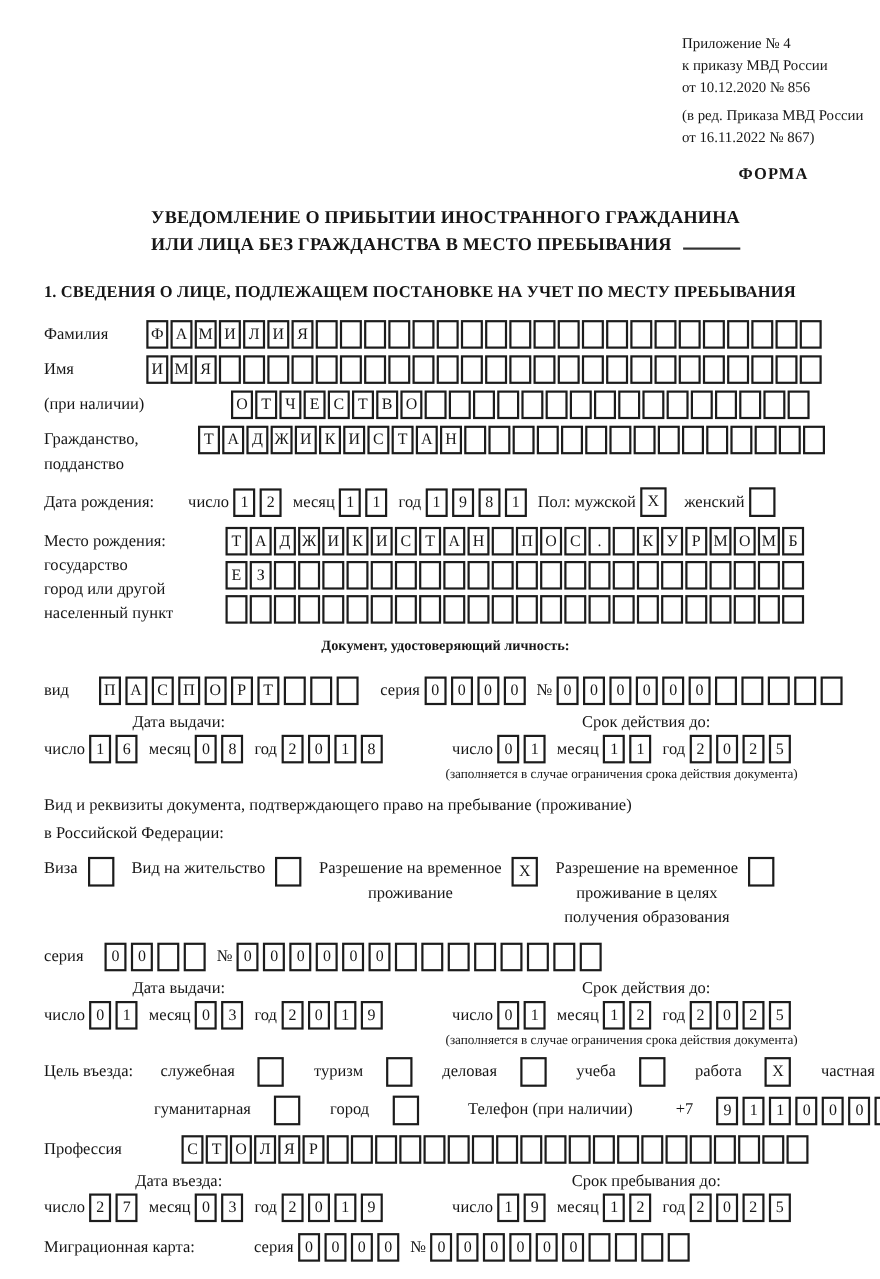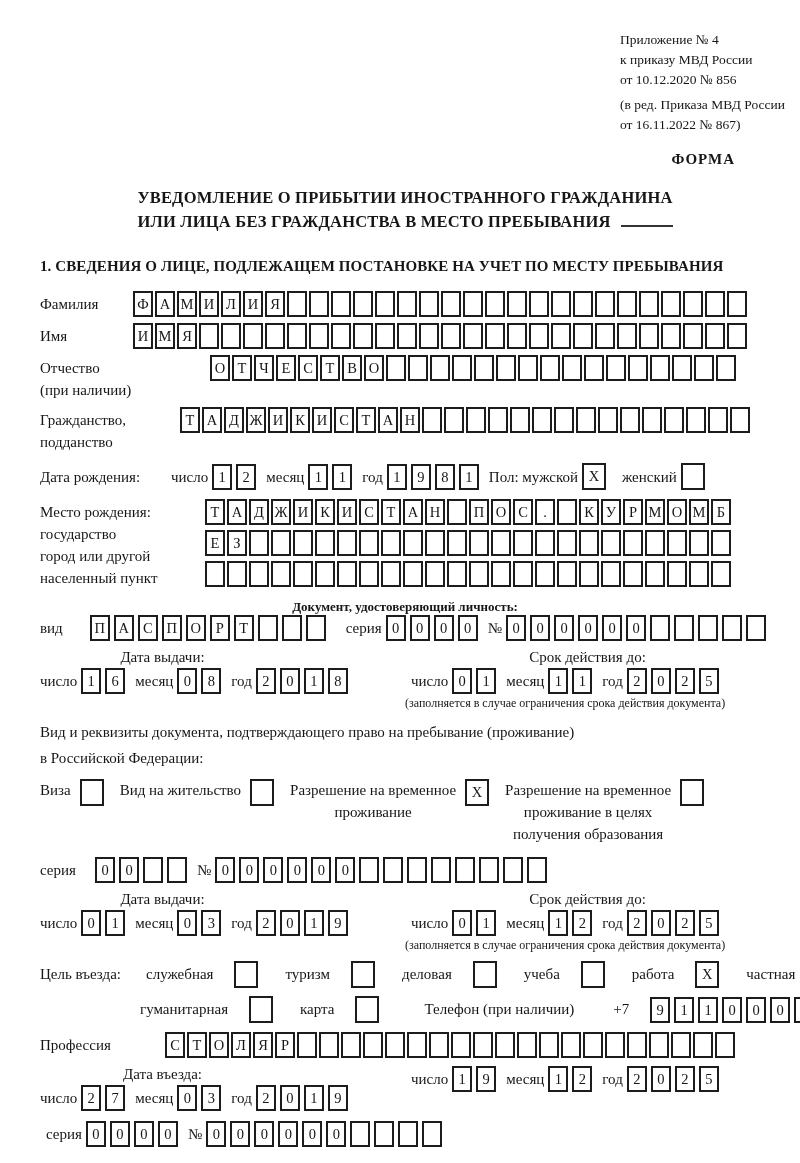--- a/index.html
+++ b/index.html
@@ -86,21 +86,20 @@
     <span class="boxes"><span class="cell">Ф</span><span class="cell">А</span><span class="cell">М</span><span class="cell">И</span><span class="cell">Л</span><span class="cell">И</span><span class="cell">Я</span><span class="cell"></span><span class="cell"></span><span class="cell"></span><span class="cell"></span><span class="cell"></span><span class="cell"></span><span class="cell"></span><span class="cell"></span><span class="cell"></span><span class="cell"></span><span class="cell"></span><span class="cell"></span><span class="cell"></span><span class="cell"></span><span class="cell"></span><span class="cell"></span><span class="cell"></span><span class="cell"></span><span class="cell"></span><span class="cell"></span><span class="cell"></span></span>
   </div>
 
   <div class="row">
     <span class="lbl w93">Имя</span>
     <span class="boxes"><span class="cell">И</span><span class="cell">М</span><span class="cell">Я</span><span class="cell"></span><span class="cell"></span><span class="cell"></span><span class="cell"></span><span class="cell"></span><span class="cell"></span><span class="cell"></span><span class="cell"></span><span class="cell"></span><span class="cell"></span><span class="cell"></span><span class="cell"></span><span class="cell"></span><span class="cell"></span><span class="cell"></span><span class="cell"></span><span class="cell"></span><span class="cell"></span><span class="cell"></span><span class="cell"></span><span class="cell"></span><span class="cell"></span><span class="cell"></span><span class="cell"></span><span class="cell"></span></span>
   </div>
 
   <div class="row top">
     <span class="lbl2 w170">
-      <span>Отчество</span>
       <span>(при наличии)</span>
     </span>
     <span class="boxes"><span class="cell">О</span><span class="cell">Т</span><span class="cell">Ч</span><span class="cell">Е</span><span class="cell">С</span><span class="cell">Т</span><span class="cell">В</span><span class="cell">О</span><span class="cell"></span><span class="cell"></span><span class="cell"></span><span class="cell"></span><span class="cell"></span><span class="cell"></span><span class="cell"></span><span class="cell"></span><span class="cell"></span><span class="cell"></span><span class="cell"></span><span class="cell"></span><span class="cell"></span><span class="cell"></span><span class="cell"></span><span class="cell"></span></span>
   </div>
 
   <div class="row top">
     <span class="lbl2 w140">
       <span>Гражданство,</span>
       <span>подданство</span>
     </span>
@@ -130,21 +129,21 @@
     </span>
     <span class="stack">
       <span class="boxes"><span class="cell">Т</span><span class="cell">А</span><span class="cell">Д</span><span class="cell">Ж</span><span class="cell">И</span><span class="cell">К</span><span class="cell">И</span><span class="cell">С</span><span class="cell">Т</span><span class="cell">А</span><span class="cell">Н</span><span class="cell"></span><span class="cell">П</span><span class="cell">О</span><span class="cell">С</span><span class="cell">.</span><span class="cell"></span><span class="cell">К</span><span class="cell">У</span><span class="cell">Р</span><span class="cell">М</span><span class="cell">О</span><span class="cell">М</span><span class="cell">Б</span></span>
       <span class="boxes"><span class="cell">Е</span><span class="cell">З</span><span class="cell"></span><span class="cell"></span><span class="cell"></span><span class="cell"></span><span class="cell"></span><span class="cell"></span><span class="cell"></span><span class="cell"></span><span class="cell"></span><span class="cell"></span><span class="cell"></span><span class="cell"></span><span class="cell"></span><span class="cell"></span><span class="cell"></span><span class="cell"></span><span class="cell"></span><span class="cell"></span><span class="cell"></span><span class="cell"></span><span class="cell"></span><span class="cell"></span></span>
       <span class="boxes"><span class="cell"></span><span class="cell"></span><span class="cell"></span><span class="cell"></span><span class="cell"></span><span class="cell"></span><span class="cell"></span><span class="cell"></span><span class="cell"></span><span class="cell"></span><span class="cell"></span><span class="cell"></span><span class="cell"></span><span class="cell"></span><span class="cell"></span><span class="cell"></span><span class="cell"></span><span class="cell"></span><span class="cell"></span><span class="cell"></span><span class="cell"></span><span class="cell"></span><span class="cell"></span><span class="cell"></span></span>
     </span>
   </div>
 
   <div class="dochead">Документ, удостоверяющий личность:</div>
 
-  <div class="row" style="margin-top:0;align-items:flex-end;">
+  <div class="row" style="margin-top:20px;align-items:flex-end;">
     <span class="lbl w70">вид</span>
     <span class="boxes sp"><span class="cell">П</span><span class="cell">А</span><span class="cell">С</span><span class="cell">П</span><span class="cell">О</span><span class="cell">Р</span><span class="cell">Т</span><span class="cell"></span><span class="cell"></span><span class="cell"></span></span>
     <span class="dlbl" style="margin-left:16px;">серия</span>
     <span class="boxes sp"><span class="cell">0</span><span class="cell">0</span><span class="cell">0</span><span class="cell">0</span></span>
     <span class="dlbl">№</span>
     <span class="boxes sp"><span class="cell">0</span><span class="cell">0</span><span class="cell">0</span><span class="cell">0</span><span class="cell">0</span><span class="cell">0</span><span class="cell"></span><span class="cell"></span><span class="cell"></span><span class="cell"></span><span class="cell"></span></span>
   </div>
 
   <div class="datepair">
     <div class="dcol left">
@@ -252,21 +251,21 @@
     <span class="boxes cbx"><span class="cell">X</span></span>
     <span class="plbl">частная</span>
     <span class="boxes cbx"><span class="cell"></span></span>
     <span class="plbl">транзит</span>
     <span class="boxes cbx"><span class="cell"></span></span>
   </div>
 
   <div class="purp indent">
     <span class="plbl" style="margin-left:0;">гуманитарная</span>
     <span class="boxes cbx"><span class="cell"></span></span>
-    <span class="plbl">карта</span>
+    <span class="plbl">город</span>
     <span class="boxes cbx"><span class="cell"></span></span>
     <span class="plbl" style="margin-left:22px;">Телефон (при наличии)</span>
     <span class="plbl" style="margin-left:18px;">+7</span>
     <span class="boxes sp"><span class="cell">9</span><span class="cell">1</span><span class="cell">1</span><span class="cell">0</span><span class="cell">0</span><span class="cell">0</span><span class="cell">0</span><span class="cell">0</span><span class="cell">0</span><span class="cell"></span></span>
   </div>
 
   <div class="row" style="margin-top:9px;">
     <span class="lbl w125">Профессия</span>
     <span class="boxes"><span class="cell">С</span><span class="cell">Т</span><span class="cell">О</span><span class="cell">Л</span><span class="cell">Я</span><span class="cell">Р</span><span class="cell"></span><span class="cell"></span><span class="cell"></span><span class="cell"></span><span class="cell"></span><span class="cell"></span><span class="cell"></span><span class="cell"></span><span class="cell"></span><span class="cell"></span><span class="cell"></span><span class="cell"></span><span class="cell"></span><span class="cell"></span><span class="cell"></span><span class="cell"></span><span class="cell"></span><span class="cell"></span><span class="cell"></span><span class="cell"></span></span>
   </div>
@@ -277,31 +276,33 @@
       <div class="drow">
         <span class="dlbl" style="margin-left:0;">число</span>
         <span class="boxes sp"><span class="cell">2</span><span class="cell">7</span></span>
         <span class="dlbl">месяц</span>
         <span class="boxes sp"><span class="cell">0</span><span class="cell">3</span></span>
         <span class="dlbl">год</span>
         <span class="boxes sp"><span class="cell">2</span><span class="cell">0</span><span class="cell">1</span><span class="cell">9</span></span>
       </div>
     </div>
     <div class="dcol">
+      <div class="dtitle">Срок пребывания до:</div>
       <div class="drow">
         <span class="dlbl">число</span>
         <span class="boxes sp"><span class="cell">1</span><span class="cell">9</span></span>
         <span class="dlbl">месяц</span>
         <span class="boxes sp"><span class="cell">1</span><span class="cell">2</span></span>
         <span class="dlbl">год</span>
         <span class="boxes sp"><span class="cell">2</span><span class="cell">0</span><span class="cell">2</span><span class="cell">5</span></span>
       </div>
     </div>
   </div>
 
   <div class="row" style="margin-top:10px;">
+    <span class="lbl" style="width:185px;">Миграционная карта:</span>
     <span class="dlbl">серия</span>
     <span class="boxes sp"><span class="cell">0</span><span class="cell">0</span><span class="cell">0</span><span class="cell">0</span></span>
     <span class="dlbl">№</span>
     <span class="boxes sp"><span class="cell">0</span><span class="cell">0</span><span class="cell">0</span><span class="cell">0</span><span class="cell">0</span><span class="cell">0</span><span class="cell"></span><span class="cell"></span><span class="cell"></span><span class="cell"></span></span>
   </div>
 
 </div>
 
 </body></html>

